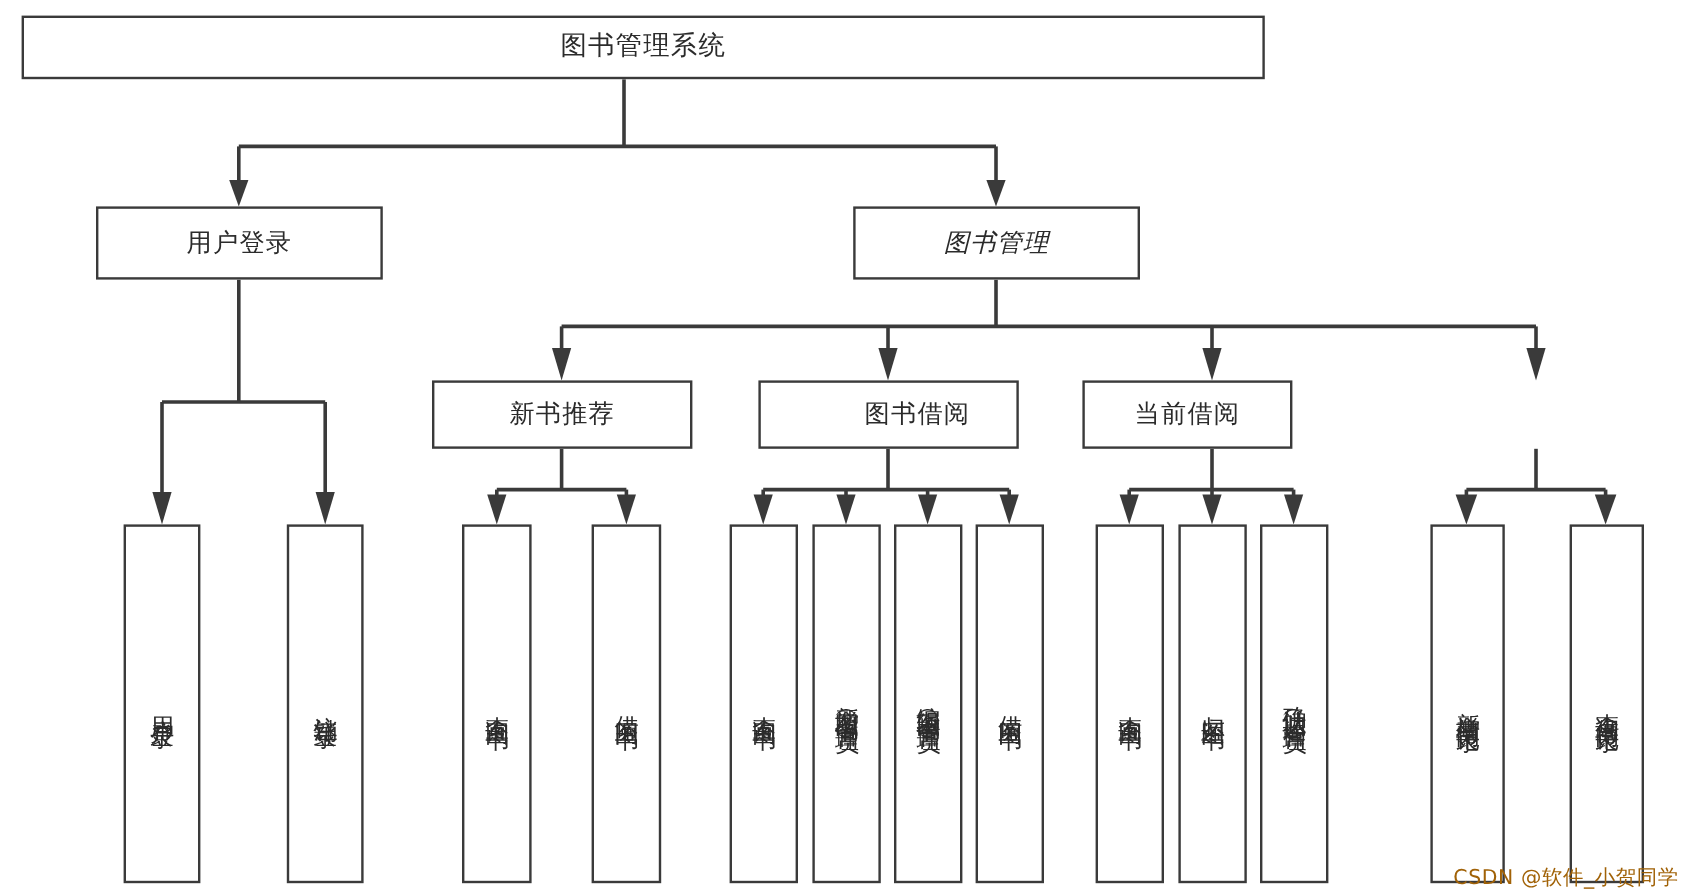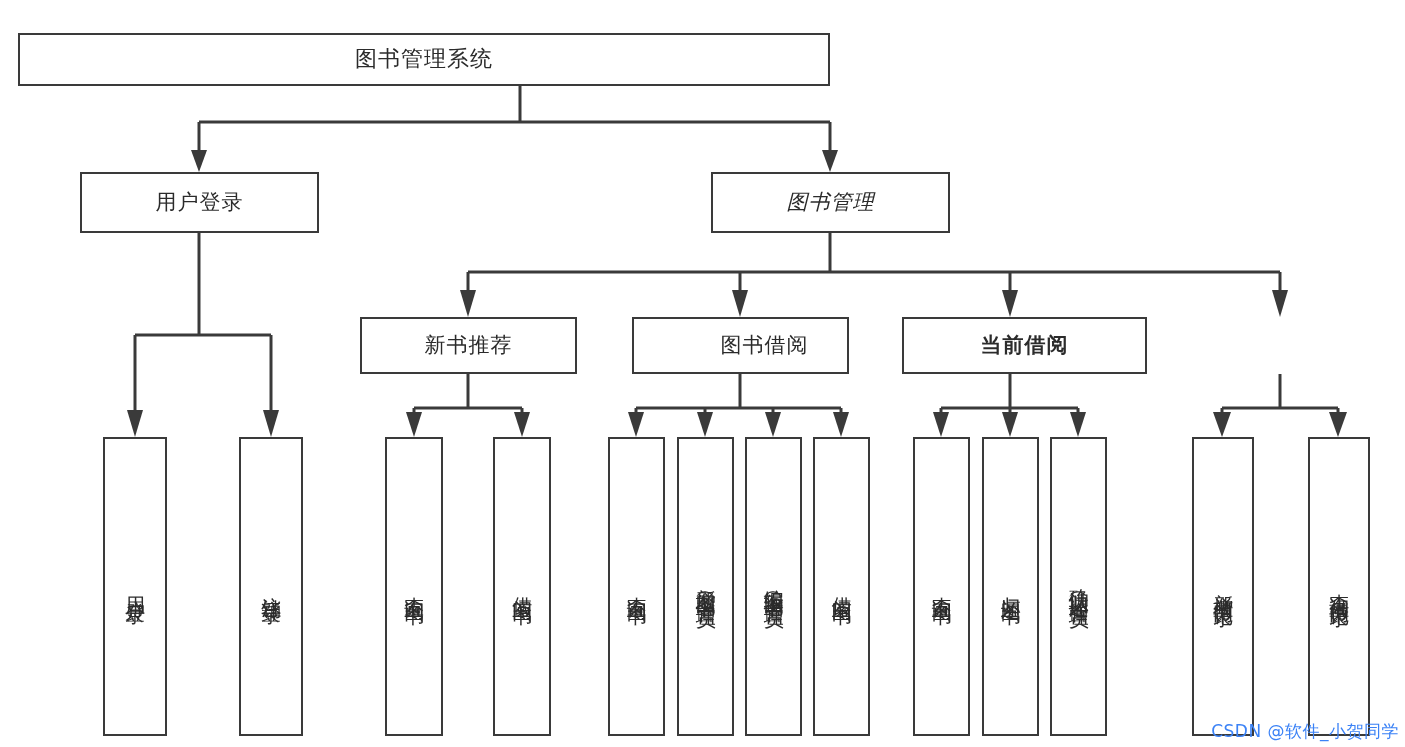--- a/index.html
+++ b/index.html
@@ -48,21 +48,21 @@
     writing-mode:vertical-rl;
     text-orientation:upright;
     display:block;
     max-height:100%;
   }
   .watermark{
     position:absolute;
     right:6px;
     bottom:4px;
     font-size:17px;
-    color:#3b82f6;
+    color:#a16207;
     letter-spacing:0.5px;
     white-space:nowrap;
     font-family:"DejaVu Sans","Liberation Sans",sans-serif;
   }
   svg.edges{
     position:absolute;left:0;top:0;
     width:1405px;height:747px;
     pointer-events:none;
   }
   svg.edges path, svg.edges line{
@@ -135,31 +135,31 @@
     <polygon points="1070,412 1086,412 1078,437"></polygon>
 
     <line x1="1280" y1="374" x2="1280" y2="408"></line>
     <line x1="1222" y1="408" x2="1338" y2="408"></line>
     <line x1="1222" y1="408" x2="1222" y2="414"></line>
     <polygon points="1213,412 1231,412 1222,437"></polygon>
     <line x1="1338" y1="408" x2="1338" y2="414"></line>
     <polygon points="1329,412 1347,412 1338,437"></polygon>
   </svg>
 
-  <div class="node horiz root" style="left:18px;top:13px;width:812px;height:53px;margin-top:20px;">图书管理系统</div>
+  <div class="node horiz root" style="left:18px;top:13px;width:1036px;height:53px;">图书管理系统</div>
 
   <div class="node horiz" style="left:80px;top:172px;width:239px;height:61px;">用户登录</div>
 
   <div class="node horiz" style="left:711px;top:172px;width:239px;height:61px;font-style:italic;">图书管理</div>
 
   <div class="node horiz" style="left:360px;top:317px;width:217px;height:57px;text-align:right;">新书推荐</div>
 
   <div class="node horiz" style="left:632px;top:317px;width:217px;height:57px;padding-left:48px;">图书借阅</div>
 
-  <div class="node horiz" style="left:902px;top:317px;width:245px;height:57px;font-weight:bold;">当前借阅</div>
+  <div class="node horiz" style="left:902px;top:317px;width:175px;height:57px;">当前借阅</div>
 
 
   <div class="node vert" style="left:103px;top:437px;width:64px;height:299px;">
     <span class="vtext">用户登录</span>
   </div>
   <div class="node vert" style="left:239px;top:437px;width:64px;height:299px;">
     <span class="vtext">注销登录</span>
   </div>
 
   <div class="node vert" style="left:385px;top:437px;width:58px;height:299px;">

